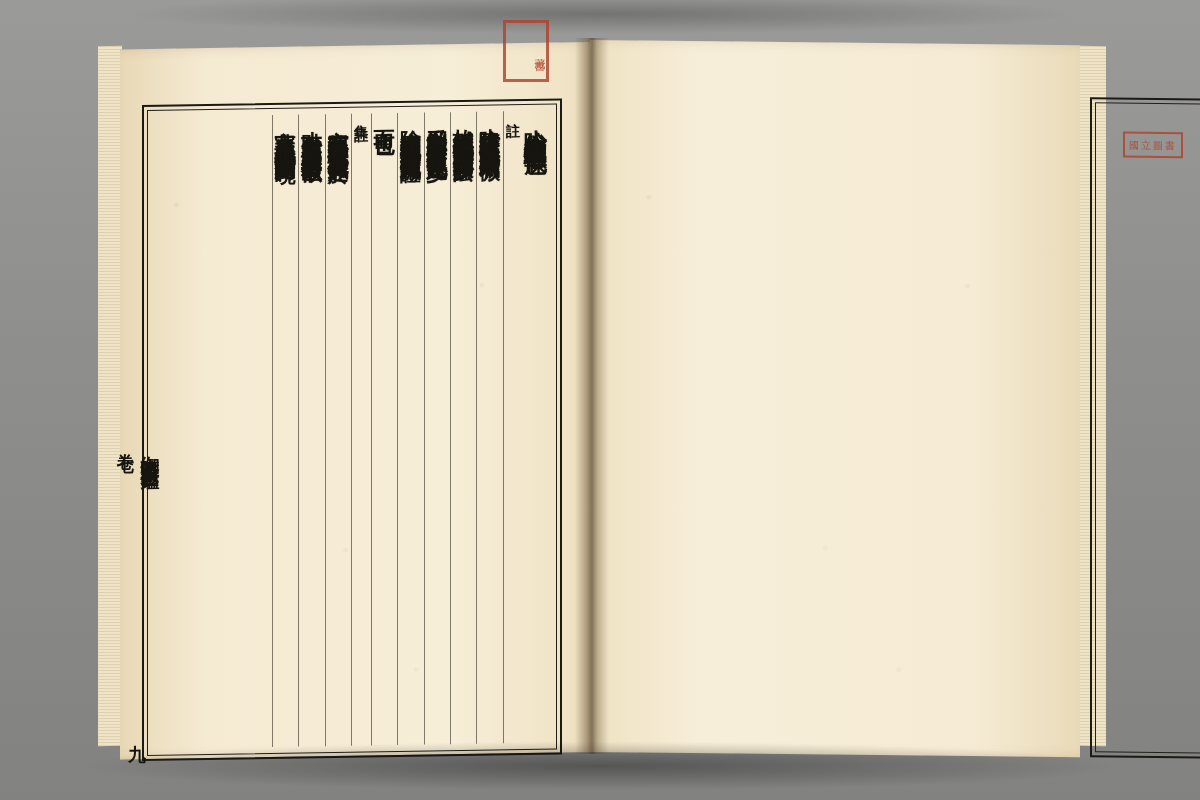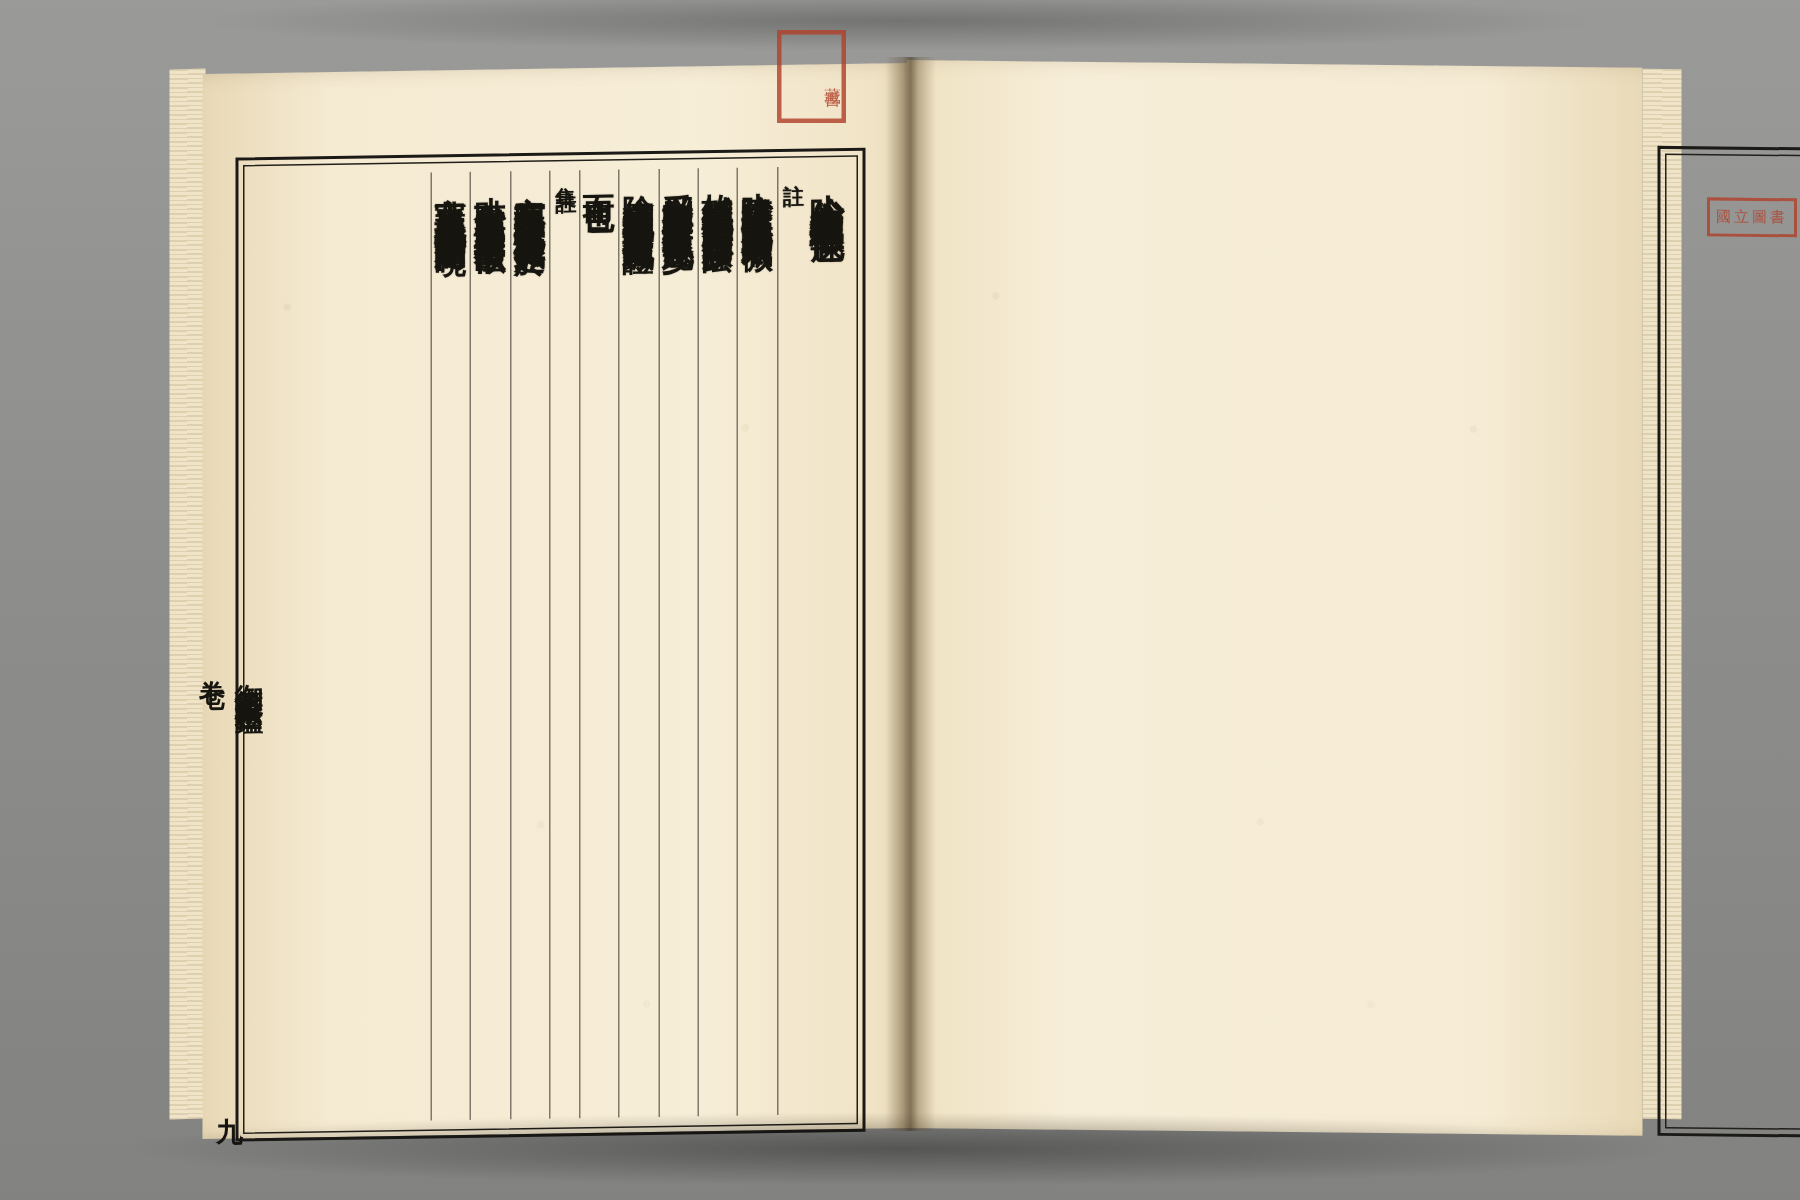--- a/index.html
+++ b/index.html
@@ -12,21 +12,21 @@
     width: 1200px;
     height: 800px;
     overflow: hidden;
     background: linear-gradient(180deg, #9a9a99 0%, #8e8e8d 45%, #828281 100%);
     font-family: "DejaVu Serif", "Liberation Serif", serif;
   }
 
   
   .book {
     position: absolute;
-    left: 135px;
+    left: 120px;
     top: 12px;
     width: 960px;
     height: 770px;
   }
 
   .page-leaf {
     position: absolute;
     top: 0;
     height: 740px;
     background: #f3e7cd;

